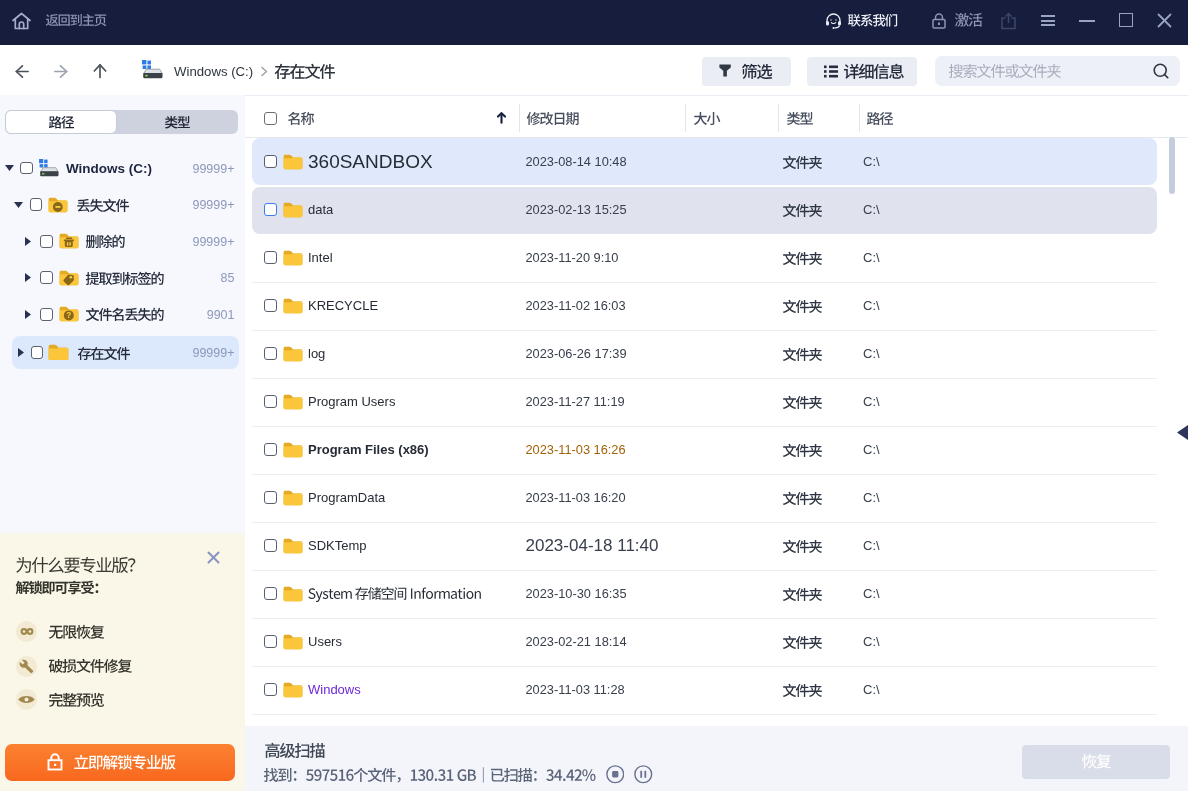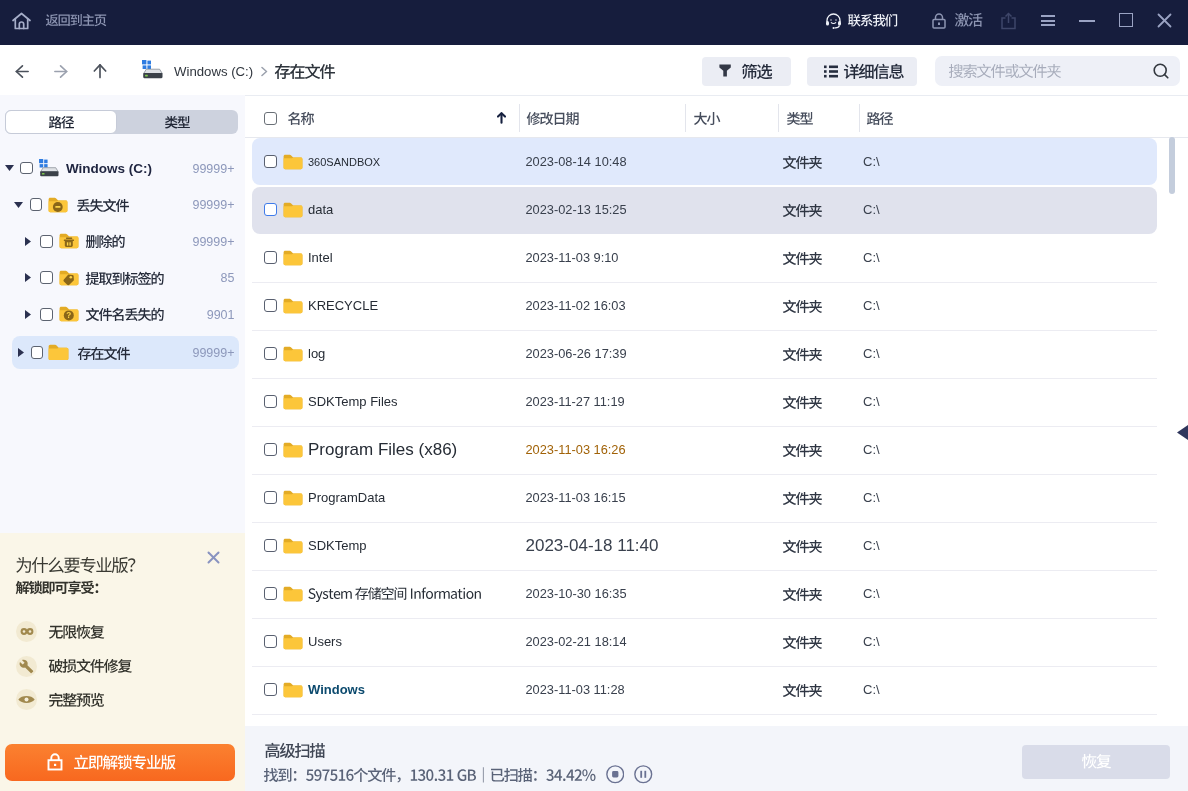--- a/index.html
+++ b/index.html
@@ -673,21 +673,21 @@
 <div style="position:absolute;left:245.0px;top:136.5px;width:943.0px;height:1.0px;background:#e6e8ee"></div>
 <div style="position:absolute;left:252.0px;top:138.0px;width:905.0px;height:47.0px;background:#e0e9fc;border-radius:8.0px"></div>
 <div style="position:absolute;left:252.0px;top:186.5px;width:905.0px;height:47.0px;background:#e0e2ed;border-radius:8.0px"></div>
 <div style="position:absolute;left:264.0px;top:155.0px;width:13.0px;height:13.0px;background:#fff;border-radius:3.0px;border:1.5px solid #596070;box-sizing:border-box"></div>
 <div style="position:absolute;left:283.0px;top:153.5px">
       <svg width="20.0" height="16.0" viewBox="0 0 20 16" style="display:block">
         <path d="M0.6 13.6 V2.3 C0.6 1.4 1.3 0.7 2.2 0.7 H6.8 C7.2 0.7 7.6 0.9 7.9 1.2 L10.2 3.4 H17.8 C18.7 3.4 19.4 4.1 19.4 5 V13.6 C19.4 14.5 18.7 15.2 17.8 15.2 H2.2 C1.3 15.2 0.6 14.5 0.6 13.6 Z" fill="#e3ab25"></path>
         <path d="M0.6 13.6 V4.3 L8.9 4.3 L10.4 3.5 H17.8 C18.7 3.5 19.4 4.2 19.4 5.1 V13.6 C19.4 14.5 18.7 15.2 17.8 15.2 H2.2 C1.3 15.2 0.6 14.5 0.6 13.6 Z" fill="#fcc63a"></path>
       </svg>
     </div>
-<div style="position:absolute;left:308.0px;top:154.0px;height:16px;line-height:16px;font-size:11px;color:#262c35;font-weight:400;white-space:pre;letter-spacing:normal">360SANDBOX</div>
+<div style="position:absolute;left:308.0px;top:154.0px;height:16px;line-height:16px;font-size:19px;color:#262c35;font-weight:400;white-space:pre;letter-spacing:normal">360SANDBOX</div>
 <div style="position:absolute;left:525.5px;top:154.0px;height:16px;line-height:16px;font-size:12.8px;color:#39404d;font-weight:400;white-space:pre;letter-spacing:normal">2023-08-14 10:48</div>
 <div style="position:absolute;left:783.0px;top:155.5px">
       <svg width="39.00" height="13.00" viewBox="0 -880 3000 1000" style="display:block;overflow:visible">
         <g fill="#2f3643" transform="scale(1,-1)">
           <use href="#g13" transform="translate(-45 -32) scale(1.090)"></use>
           <use href="#g14" transform="translate(955 -32) scale(1.090)"></use>
           <use href="#g80" transform="translate(1955 -32) scale(1.090)"></use>
         </g>
       </svg>
     </div>
@@ -713,21 +713,21 @@
 <div style="position:absolute;left:863.0px;top:202.0px;height:16px;line-height:16px;font-size:13.0px;color:#39404d;font-weight:400;white-space:pre;letter-spacing:normal">C:\</div>
 <div style="position:absolute;left:252.0px;top:281.5px;width:905.0px;height:1.0px;background:#ececf2"></div>
 <div style="position:absolute;left:264.0px;top:251.0px;width:13.0px;height:13.0px;background:#fff;border-radius:3.0px;border:1.5px solid #596070;box-sizing:border-box"></div>
 <div style="position:absolute;left:283.0px;top:249.5px">
       <svg width="20.0" height="16.0" viewBox="0 0 20 16" style="display:block">
         <path d="M0.6 13.6 V2.3 C0.6 1.4 1.3 0.7 2.2 0.7 H6.8 C7.2 0.7 7.6 0.9 7.9 1.2 L10.2 3.4 H17.8 C18.7 3.4 19.4 4.1 19.4 5 V13.6 C19.4 14.5 18.7 15.2 17.8 15.2 H2.2 C1.3 15.2 0.6 14.5 0.6 13.6 Z" fill="#e3ab25"></path>
         <path d="M0.6 13.6 V4.3 L8.9 4.3 L10.4 3.5 H17.8 C18.7 3.5 19.4 4.2 19.4 5.1 V13.6 C19.4 14.5 18.7 15.2 17.8 15.2 H2.2 C1.3 15.2 0.6 14.5 0.6 13.6 Z" fill="#fcc63a"></path>
       </svg>
     </div>
 <div style="position:absolute;left:308.0px;top:250.0px;height:16px;line-height:16px;font-size:13.0px;color:#262c35;font-weight:400;white-space:pre;letter-spacing:normal">Intel</div>
-<div style="position:absolute;left:525.5px;top:250.0px;height:16px;line-height:16px;font-size:12.8px;color:#39404d;font-weight:400;white-space:pre;letter-spacing:normal">2023-11-03 9:10</div>
+<div style="position:absolute;left:525.5px;top:250.0px;height:16px;line-height:16px;font-size:12.8px;color:#39404d;font-weight:400;white-space:pre;letter-spacing:normal">2023-11-20 9:10</div>
 <div style="position:absolute;left:783.0px;top:251.5px">
       <svg width="39.00" height="13.00" viewBox="0 -880 3000 1000" style="display:block;overflow:visible">
         <g fill="#2f3643" transform="scale(1,-1)">
           <use href="#g13" transform="translate(-45 -32) scale(1.090)"></use>
           <use href="#g14" transform="translate(955 -32) scale(1.090)"></use>
           <use href="#g80" transform="translate(1955 -32) scale(1.090)"></use>
         </g>
       </svg>
     </div>
 <div style="position:absolute;left:863.0px;top:250.0px;height:16px;line-height:16px;font-size:13.0px;color:#39404d;font-weight:400;white-space:pre;letter-spacing:normal">C:\</div>
@@ -772,62 +772,62 @@
     </div>
 <div style="position:absolute;left:863.0px;top:346.0px;height:16px;line-height:16px;font-size:13.0px;color:#39404d;font-weight:400;white-space:pre;letter-spacing:normal">C:\</div>
 <div style="position:absolute;left:252.0px;top:425.5px;width:905.0px;height:1.0px;background:#ececf2"></div>
 <div style="position:absolute;left:264.0px;top:395.0px;width:13.0px;height:13.0px;background:#fff;border-radius:3.0px;border:1.5px solid #596070;box-sizing:border-box"></div>
 <div style="position:absolute;left:283.0px;top:393.5px">
       <svg width="20.0" height="16.0" viewBox="0 0 20 16" style="display:block">
         <path d="M0.6 13.6 V2.3 C0.6 1.4 1.3 0.7 2.2 0.7 H6.8 C7.2 0.7 7.6 0.9 7.9 1.2 L10.2 3.4 H17.8 C18.7 3.4 19.4 4.1 19.4 5 V13.6 C19.4 14.5 18.7 15.2 17.8 15.2 H2.2 C1.3 15.2 0.6 14.5 0.6 13.6 Z" fill="#e3ab25"></path>
         <path d="M0.6 13.6 V4.3 L8.9 4.3 L10.4 3.5 H17.8 C18.7 3.5 19.4 4.2 19.4 5.1 V13.6 C19.4 14.5 18.7 15.2 17.8 15.2 H2.2 C1.3 15.2 0.6 14.5 0.6 13.6 Z" fill="#fcc63a"></path>
       </svg>
     </div>
-<div style="position:absolute;left:308.0px;top:394.0px;height:16px;line-height:16px;font-size:13.0px;color:#262c35;font-weight:400;white-space:pre;letter-spacing:normal">SDKTemp Files</div>
+<div style="position:absolute;left:308.0px;top:394.0px;height:16px;line-height:16px;font-size:13.0px;color:#262c35;font-weight:400;white-space:pre;letter-spacing:normal">Program Users</div>
 <div style="position:absolute;left:525.5px;top:394.0px;height:16px;line-height:16px;font-size:12.8px;color:#39404d;font-weight:400;white-space:pre;letter-spacing:normal">2023-11-27 11:19</div>
 <div style="position:absolute;left:783.0px;top:395.5px">
       <svg width="39.00" height="13.00" viewBox="0 -880 3000 1000" style="display:block;overflow:visible">
         <g fill="#2f3643" transform="scale(1,-1)">
           <use href="#g13" transform="translate(-45 -32) scale(1.090)"></use>
           <use href="#g14" transform="translate(955 -32) scale(1.090)"></use>
           <use href="#g80" transform="translate(1955 -32) scale(1.090)"></use>
         </g>
       </svg>
     </div>
 <div style="position:absolute;left:863.0px;top:394.0px;height:16px;line-height:16px;font-size:13.0px;color:#39404d;font-weight:400;white-space:pre;letter-spacing:normal">C:\</div>
 <div style="position:absolute;left:252.0px;top:473.5px;width:905.0px;height:1.0px;background:#ececf2"></div>
 <div style="position:absolute;left:264.0px;top:443.0px;width:13.0px;height:13.0px;background:#fff;border-radius:3.0px;border:1.5px solid #596070;box-sizing:border-box"></div>
 <div style="position:absolute;left:283.0px;top:441.5px">
       <svg width="20.0" height="16.0" viewBox="0 0 20 16" style="display:block">
         <path d="M0.6 13.6 V2.3 C0.6 1.4 1.3 0.7 2.2 0.7 H6.8 C7.2 0.7 7.6 0.9 7.9 1.2 L10.2 3.4 H17.8 C18.7 3.4 19.4 4.1 19.4 5 V13.6 C19.4 14.5 18.7 15.2 17.8 15.2 H2.2 C1.3 15.2 0.6 14.5 0.6 13.6 Z" fill="#e3ab25"></path>
         <path d="M0.6 13.6 V4.3 L8.9 4.3 L10.4 3.5 H17.8 C18.7 3.5 19.4 4.2 19.4 5.1 V13.6 C19.4 14.5 18.7 15.2 17.8 15.2 H2.2 C1.3 15.2 0.6 14.5 0.6 13.6 Z" fill="#fcc63a"></path>
       </svg>
     </div>
-<div style="position:absolute;left:308.0px;top:442.0px;height:16px;line-height:16px;font-size:17px;color:#262c35;font-weight:400;white-space:pre;letter-spacing:normal">Program Files (x86)</div>
+<div style="position:absolute;left:308.0px;top:442.0px;height:16px;line-height:16px;font-size:13.0px;color:#262c35;font-weight:700;white-space:pre;letter-spacing:normal">Program Files (x86)</div>
 <div style="position:absolute;left:525.5px;top:442.0px;height:16px;line-height:16px;font-size:12.8px;color:#a16207;font-weight:400;white-space:pre;letter-spacing:normal">2023-11-03 16:26</div>
 <div style="position:absolute;left:783.0px;top:443.5px">
       <svg width="39.00" height="13.00" viewBox="0 -880 3000 1000" style="display:block;overflow:visible">
         <g fill="#2f3643" transform="scale(1,-1)">
           <use href="#g13" transform="translate(-45 -32) scale(1.090)"></use>
           <use href="#g14" transform="translate(955 -32) scale(1.090)"></use>
           <use href="#g80" transform="translate(1955 -32) scale(1.090)"></use>
         </g>
       </svg>
     </div>
 <div style="position:absolute;left:863.0px;top:442.0px;height:16px;line-height:16px;font-size:13.0px;color:#39404d;font-weight:400;white-space:pre;letter-spacing:normal">C:\</div>
 <div style="position:absolute;left:252.0px;top:521.5px;width:905.0px;height:1.0px;background:#ececf2"></div>
 <div style="position:absolute;left:264.0px;top:491.0px;width:13.0px;height:13.0px;background:#fff;border-radius:3.0px;border:1.5px solid #596070;box-sizing:border-box"></div>
 <div style="position:absolute;left:283.0px;top:489.5px">
       <svg width="20.0" height="16.0" viewBox="0 0 20 16" style="display:block">
         <path d="M0.6 13.6 V2.3 C0.6 1.4 1.3 0.7 2.2 0.7 H6.8 C7.2 0.7 7.6 0.9 7.9 1.2 L10.2 3.4 H17.8 C18.7 3.4 19.4 4.1 19.4 5 V13.6 C19.4 14.5 18.7 15.2 17.8 15.2 H2.2 C1.3 15.2 0.6 14.5 0.6 13.6 Z" fill="#e3ab25"></path>
         <path d="M0.6 13.6 V4.3 L8.9 4.3 L10.4 3.5 H17.8 C18.7 3.5 19.4 4.2 19.4 5.1 V13.6 C19.4 14.5 18.7 15.2 17.8 15.2 H2.2 C1.3 15.2 0.6 14.5 0.6 13.6 Z" fill="#fcc63a"></path>
       </svg>
     </div>
 <div style="position:absolute;left:308.0px;top:490.0px;height:16px;line-height:16px;font-size:13.0px;color:#262c35;font-weight:400;white-space:pre;letter-spacing:normal">ProgramData</div>
-<div style="position:absolute;left:525.5px;top:490.0px;height:16px;line-height:16px;font-size:12.8px;color:#39404d;font-weight:400;white-space:pre;letter-spacing:normal">2023-11-03 16:15</div>
+<div style="position:absolute;left:525.5px;top:490.0px;height:16px;line-height:16px;font-size:12.8px;color:#39404d;font-weight:400;white-space:pre;letter-spacing:normal">2023-11-03 16:20</div>
 <div style="position:absolute;left:783.0px;top:491.5px">
       <svg width="39.00" height="13.00" viewBox="0 -880 3000 1000" style="display:block;overflow:visible">
         <g fill="#2f3643" transform="scale(1,-1)">
           <use href="#g13" transform="translate(-45 -32) scale(1.090)"></use>
           <use href="#g14" transform="translate(955 -32) scale(1.090)"></use>
           <use href="#g80" transform="translate(1955 -32) scale(1.090)"></use>
         </g>
       </svg>
     </div>
 <div style="position:absolute;left:863.0px;top:490.0px;height:16px;line-height:16px;font-size:13.0px;color:#39404d;font-weight:400;white-space:pre;letter-spacing:normal">C:\</div>
@@ -918,21 +918,21 @@
     </div>
 <div style="position:absolute;left:863.0px;top:634.0px;height:16px;line-height:16px;font-size:13.0px;color:#39404d;font-weight:400;white-space:pre;letter-spacing:normal">C:\</div>
 <div style="position:absolute;left:252.0px;top:713.5px;width:905.0px;height:1.0px;background:#ececf2"></div>
 <div style="position:absolute;left:264.0px;top:683.0px;width:13.0px;height:13.0px;background:#fff;border-radius:3.0px;border:1.5px solid #596070;box-sizing:border-box"></div>
 <div style="position:absolute;left:283.0px;top:681.5px">
       <svg width="20.0" height="16.0" viewBox="0 0 20 16" style="display:block">
         <path d="M0.6 13.6 V2.3 C0.6 1.4 1.3 0.7 2.2 0.7 H6.8 C7.2 0.7 7.6 0.9 7.9 1.2 L10.2 3.4 H17.8 C18.7 3.4 19.4 4.1 19.4 5 V13.6 C19.4 14.5 18.7 15.2 17.8 15.2 H2.2 C1.3 15.2 0.6 14.5 0.6 13.6 Z" fill="#e3ab25"></path>
         <path d="M0.6 13.6 V4.3 L8.9 4.3 L10.4 3.5 H17.8 C18.7 3.5 19.4 4.2 19.4 5.1 V13.6 C19.4 14.5 18.7 15.2 17.8 15.2 H2.2 C1.3 15.2 0.6 14.5 0.6 13.6 Z" fill="#fcc63a"></path>
       </svg>
     </div>
-<div style="position:absolute;left:308.0px;top:682.0px;height:16px;line-height:16px;font-size:13.0px;color:#0c4a6e;font-weight:700;white-space:pre;letter-spacing:normal">Windows</div>
+<div style="position:absolute;left:308.0px;top:682.0px;height:16px;line-height:16px;font-size:13.0px;color:#6d28d9;font-weight:400;white-space:pre;letter-spacing:normal">Windows</div>
 <div style="position:absolute;left:525.5px;top:682.0px;height:16px;line-height:16px;font-size:12.8px;color:#39404d;font-weight:400;white-space:pre;letter-spacing:normal">2023-11-03 11:28</div>
 <div style="position:absolute;left:783.0px;top:683.5px">
       <svg width="39.00" height="13.00" viewBox="0 -880 3000 1000" style="display:block;overflow:visible">
         <g fill="#2f3643" transform="scale(1,-1)">
           <use href="#g13" transform="translate(-45 -32) scale(1.090)"></use>
           <use href="#g14" transform="translate(955 -32) scale(1.090)"></use>
           <use href="#g80" transform="translate(1955 -32) scale(1.090)"></use>
         </g>
       </svg>
     </div>

